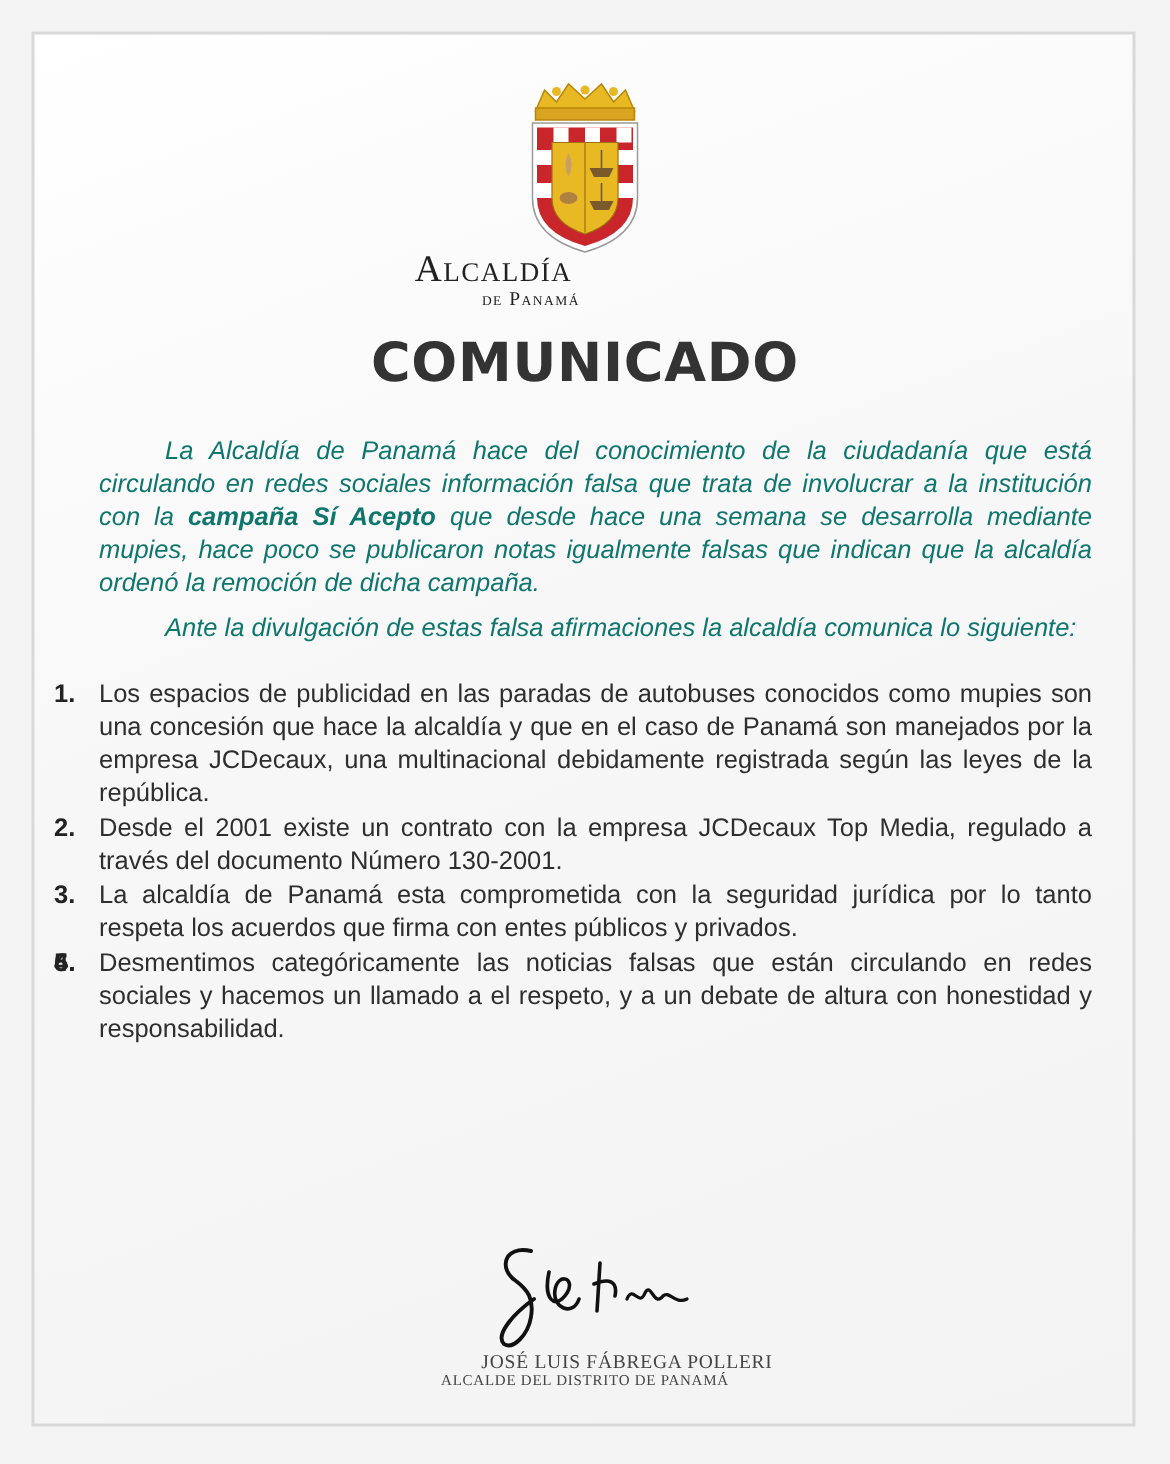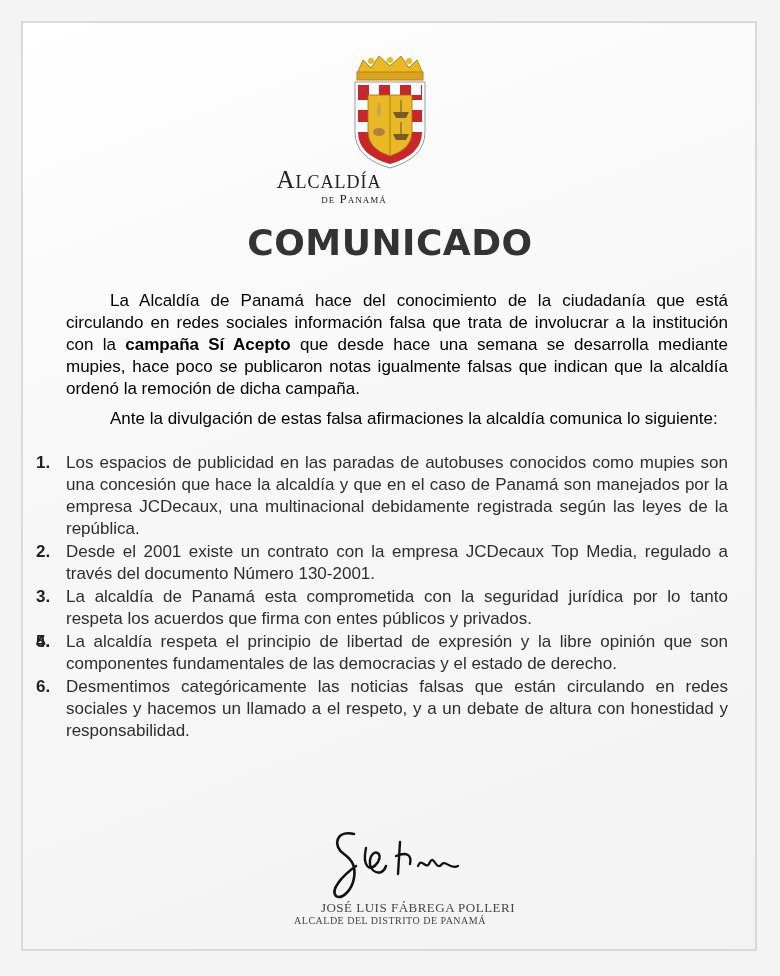--- a/index.html
+++ b/index.html
@@ -26,21 +26,21 @@
       font-family:"Liberation Serif", serif; font-size:13px; letter-spacing:1px;
       color:#222; font-variant:small-caps;
     }
     .title {
       position:absolute; left:0; width:780px; top:222px; text-align:center;
       font-family:"DejaVu Sans", sans-serif; font-weight:bold; font-size:36px;
       letter-spacing:0.5px; color:#333;
     }
     .body-text {
       position:absolute; left:66px; width:662px;
-      font-size:17px; line-height:22px; color:#000000; text-align:justify;
+      font-size:17px; line-height:22px; color:#0f766e; text-align:justify;font-style:italic;
     }
     .p1 { top:290px; text-indent:44px; }
     .p2 { top:408px; text-indent:44px; }
     .list { position:absolute; left:36px; width:692px; top:452px; margin:0; padding:0; list-style:none; }
     .list li { position:relative; padding-left:30px; font-size:17px; line-height:22px; text-align:justify; color:#2e2e2e; margin-bottom:1px; }
     .list li .num { position:absolute; left:0; top:0; font-weight:bold; color:#222; }
     .bold { font-weight:bold; }
     .sig { position:absolute; left:326px; top:826px; width:140px; height:80px; }
     .signer-name {
       position:absolute; left:0; width:780px; top:900px; text-align:center;
@@ -94,21 +94,21 @@
 
 <div class="body-text p1"><span>La Alcaldía de Panamá hace del conocimiento de la ciudadanía que está circulando en redes sociales información falsa que trata de involucrar a la institución con la </span><span class="bold">campaña Sí Acepto</span><span> que desde hace una semana se desarrolla mediante mupies, hace poco se publicaron notas igualmente falsas que indican que la alcaldía ordenó la remoción de dicha campaña.</span></div>
 
 <div class="body-text p2">Ante la divulgación de estas falsa afirmaciones la alcaldía comunica lo siguiente:</div>
 
 <ol class="list">
   <li><span class="num">1.</span><span>Los espacios de publicidad en las paradas de autobuses conocidos como mupies son una concesión que hace la alcaldía y que en el caso de Panamá son manejados por la empresa JCDecaux, una multinacional debidamente registrada según las leyes de la república.</span></li>
   <li><span class="num">2.</span><span>Desde el 2001 existe un contrato con la empresa JCDecaux Top Media, regulado a través del documento Número 130-2001.</span></li>
   <li><span class="num">3.</span><span>La alcaldía de Panamá esta comprometida con la seguridad jurídica por lo tanto respeta los acuerdos que firma con entes públicos y privados.</span></li>
   <li><span class="num">4.</span></li>
-  <li><span class="num">5.</span><span>La alcaldía respeta el principio de libertad de expresión y la libre opinión que son componentes fundamentales de las democracias y el estado de derecho.</span></li>
+  <li><span class="num">5.</span></li>
   <li><span class="num">6.</span><span>Desmentimos categóricamente las noticias falsas que están circulando en redes sociales y hacemos un llamado a el respeto, y a un debate de altura con honestidad y responsabilidad.</span></li>
 </ol>
 
 <svg class="sig" viewBox="0 0 140 80">
   <path d="M28 8 C10 4 6 20 18 28 C26 34 30 40 28 52 C26 64 16 74 10 70 C4 64 16 50 30 40" fill="none" stroke="#111" stroke-width="2.6" stroke-linecap="round"></path>
   <path d="M40 22 C36 40 44 48 52 36 C58 26 46 22 44 34 C42 46 56 52 60 40" fill="none" stroke="#111" stroke-width="2.4" stroke-linecap="round"></path>
   <path d="M74 16 L72 48 M70 30 C80 26 86 28 84 38" fill="none" stroke="#111" stroke-width="2.4" stroke-linecap="round"></path>
   <path d="M92 40 C96 30 100 46 104 36 C108 28 110 46 116 38 C120 34 124 44 132 40" fill="none" stroke="#111" stroke-width="2.2" stroke-linecap="round"></path>
 </svg>
 

